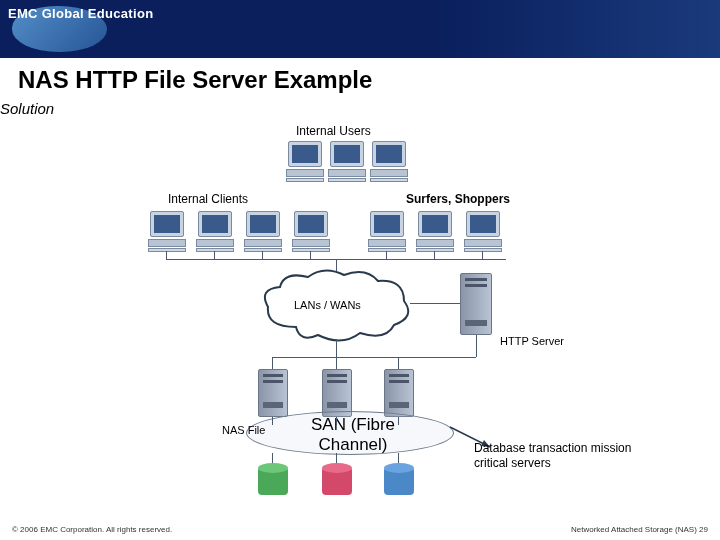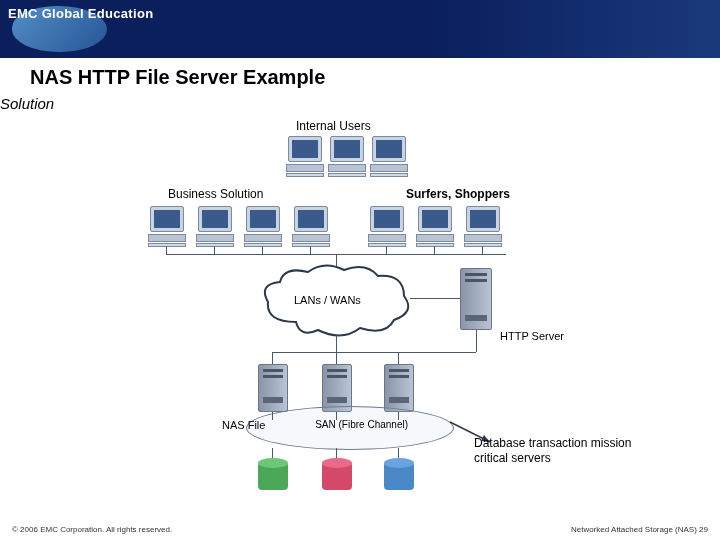--- a/index.html
+++ b/index.html
@@ -4,21 +4,21 @@
 <style>
   * { margin: 0; padding: 0; box-sizing: border-box; }
   body { width: 720px; height: 540px; font-family: Arial, sans-serif; background: #fff; position: relative; overflow: hidden; }
   .header { height: 58px; background: linear-gradient(to right, #0a1f5c, #0a1f5c 60%, #1a3a7c); position: relative; display: flex; align-items: center; padding: 0 12px; }
   .header .globe { width: 95px; height: 46px; background: linear-gradient(135deg, #5a9bd4, #2a5a9c); border-radius: 48% 52% 50% 50%; position: relative; opacity: 0.9; }
   .header .logo-left { position: absolute; left: 8px; top: 6px; font-size: 13px; color: #fff; font-weight: bold; letter-spacing: 0.3px; }
   .header .logo-right { position: absolute; right: 12px; top: 8px; text-align: right; }
   .header .logo-right .emc { color: #fff; font-size: 20px; font-weight: bold; letter-spacing: 1px; }
   .header .logo-right .emc sup { font-size: 9px; }
   .header .logo-right .tag { color: #a8c4e8; font-size: 7px; }
-  .title { font-size: 20px; font-weight: bold; padding: 8px 30px 4px; color: #000; }
+  .title { font-size: 24px; font-weight: bold; padding: 8px 18px 4px; color: #000; }
   .subtitle { text-align: left; font-size: 15px; font-style: italic; margin-top: 2px; }
   .diagram { position: relative; width: 618px; height: 410px; }
   .lbl { position: absolute; font-size: 12px; color: #000; }
   .computer { width: 38px; height: 40px; position: absolute; }
   .monitor { width: 34px; height: 26px; background: #c8d4e2; border: 1px solid #7a8aa0; border-radius: 2px; margin: 0 auto; position: relative; }
   .monitor::after { content: ''; position: absolute; top: 3px; left: 3px; right: 3px; bottom: 3px; background: #3a5a8c; }
   .base { width: 38px; height: 8px; background: #b8c4d2; border: 1px solid #7a8aa0; margin-top: 2px; }
   .kbd { width: 38px; height: 4px; background: #d0d8e4; border: 1px solid #7a8aa0; margin-top: 1px; }
   .server { width: 32px; height: 62px; background: linear-gradient(to right, #8a96a8, #b8c4d4); border: 1px solid #6a7688; position: absolute; border-radius: 2px; }
   .server::before { content: ''; position: absolute; top: 4px; left: 4px; right: 4px; height: 3px; background: #4a5668; box-shadow: 0 6px 0 #4a5668; }
@@ -59,21 +59,21 @@
       <div class="monitor"></div>
       <div class="base"></div>
       <div class="kbd"></div>
     </div>
   <div class="computer" style="left:370px; top:24px;">
       <div class="monitor"></div>
       <div class="base"></div>
       <div class="kbd"></div>
     </div>
 
-  <div class="lbl" style="left:168px; top:75px;">Business Solution</div>
+  <div class="lbl" style="left:168px; top:75px;">Internal Clients</div>
   <div class="lbl" style="left:406px; top:75px;font-weight:bold;">Surfers, Shoppers</div>
 
   <div class="computer" style="left:148px; top:94px;">
       <div class="monitor"></div>
       <div class="base"></div>
       <div class="kbd"></div>
     </div>
   <div class="computer" style="left:196px; top:94px;">
       <div class="monitor"></div>
       <div class="base"></div>
@@ -132,21 +132,21 @@
   <div class="line vline" style="left:336px; top:240px; height:12px;"></div>
   <div class="line vline" style="left:398px; top:240px; height:12px;"></div>
   <div class="line vline" style="left:476px; top:218px; height:22px;"></div>
 
   <div class="server sml-server" style="left:258px; top:252px;"></div>
   <div class="server sml-server" style="left:322px; top:252px;"></div>
   <div class="server sml-server" style="left:384px; top:252px;"></div>
 
   <div class="ellipse" style="left:246px; top:294px; width:208px; height:44px;"></div>
   <div class="lbl" style="left:222px; top:307px; font-size:11px;">NAS File</div>
-  <div class="lbl" style="left:298px; top:307px; font-size:10px; text-align:right; width:110px;">SAN (Fibre Channel)</div>
+  <div class="lbl" style="left:298px; top:298px; font-size:17px; text-align:center; width:110px;">SAN (Fibre Channel)</div>
 
   <div class="line vline" style="left:272px; top:300px; height:8px;"></div>
   <div class="line vline" style="left:336px; top:300px; height:8px;"></div>
   <div class="line vline" style="left:398px; top:300px; height:8px;"></div>
 
   <svg style="position:absolute; left:440px; top:296px; width:60px; height:40px;">
       <line x1="10" y1="14" x2="50" y2="34" stroke="#2a3a4c" stroke-width="1.5"></line>
       <polygon points="50,34 44,27 41,33" fill="#2a3a4c"></polygon>
     </svg>
   <div class="lbl" style="left:474px; top:324px; font-size:12px; width:180px; line-height:1.25;">Database transaction mission critical servers</div>

